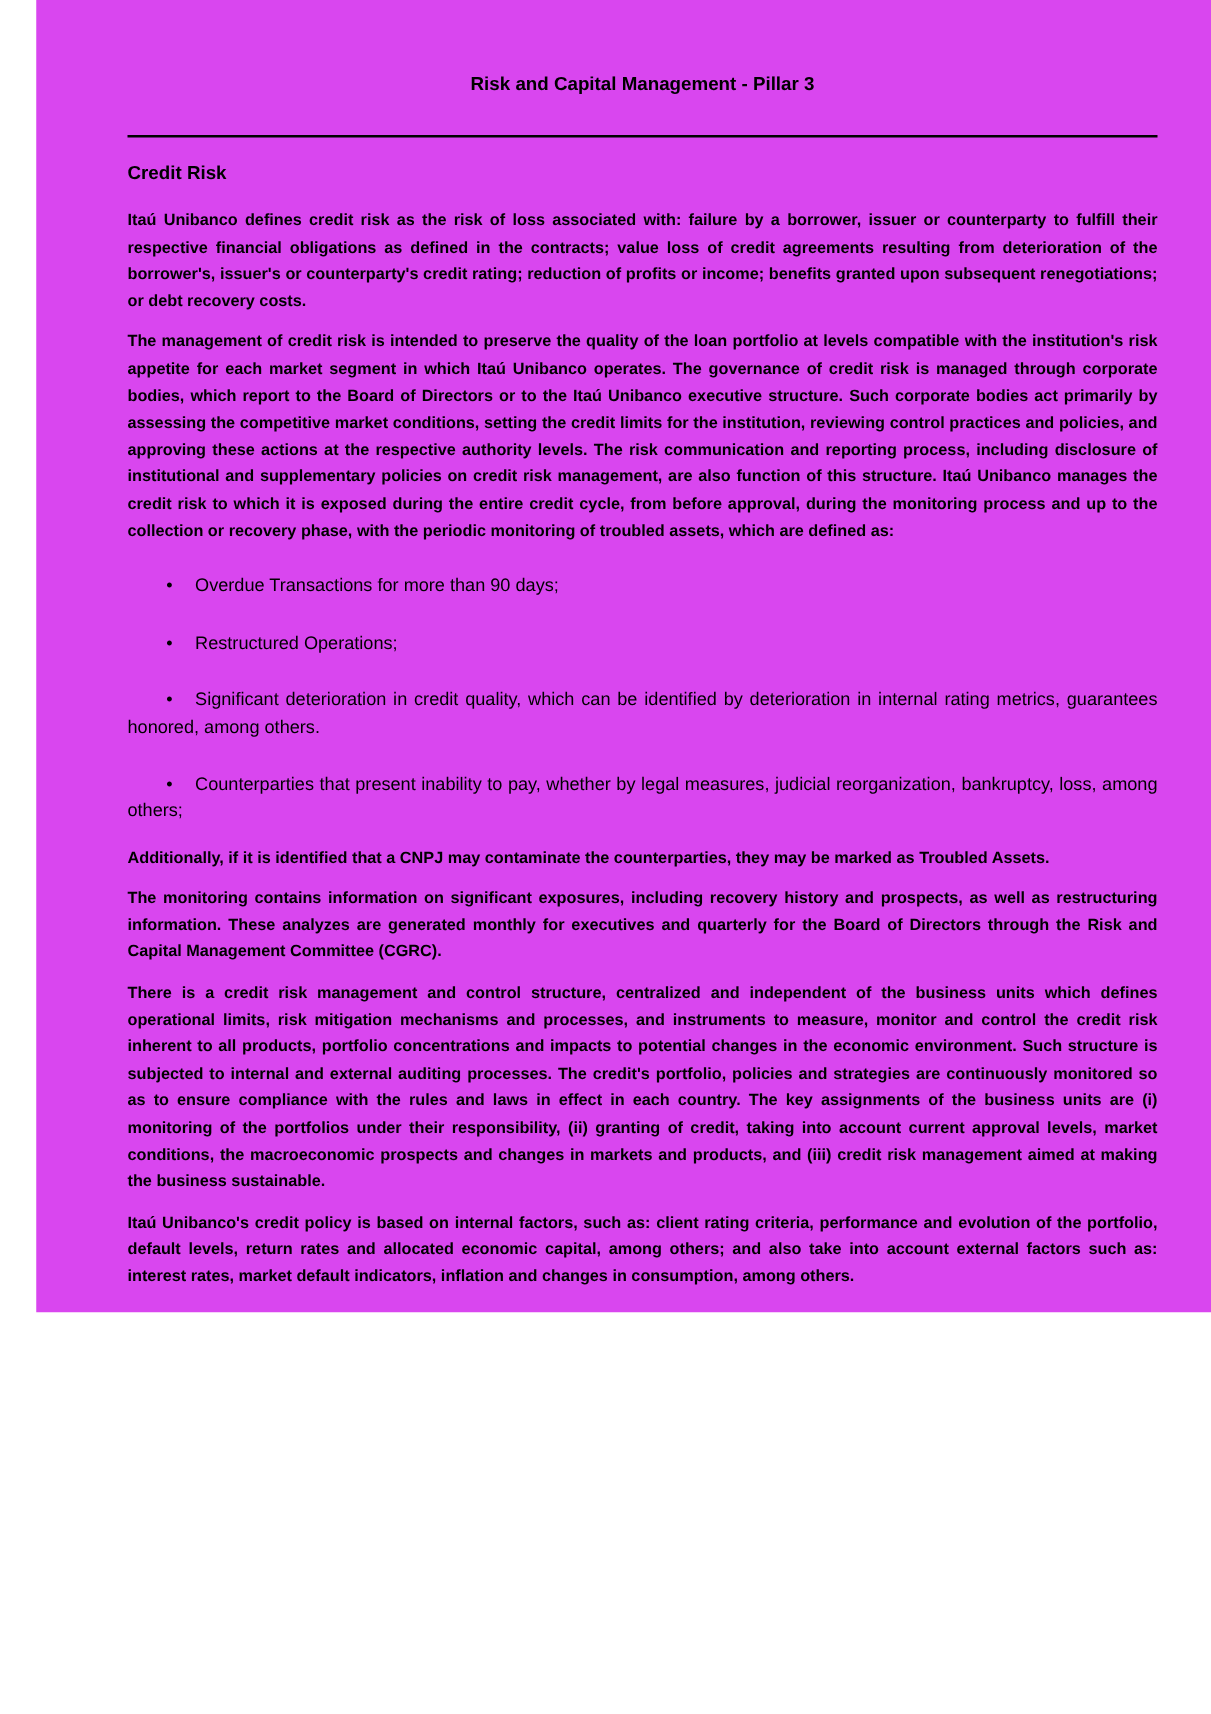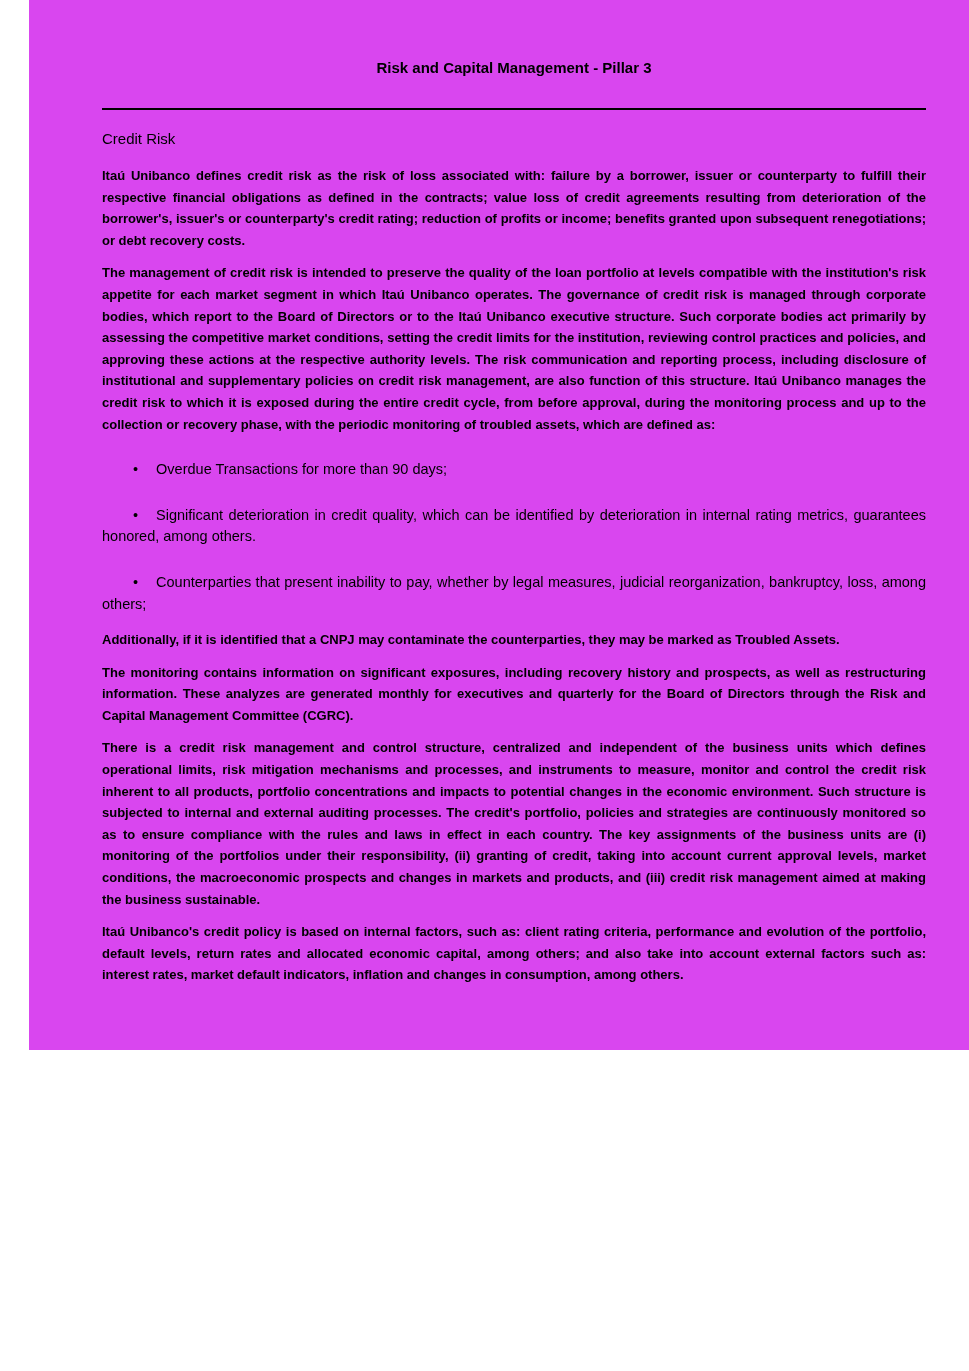--- a/index.html
+++ b/index.html
@@ -31,21 +31,21 @@
     line-height: 18px;
   }
   .rule {
     border: none;
     border-top: 2px solid #000000;
     margin-top: 31px;
   }
   .section-heading {
     margin-top: 20px;
     font-size: 15px;
-    font-weight: normal;
+    font-weight: bold;
     line-height: 18px;
   }
   .subsection-heading {
     margin-top: 16px;
     font-size: 15px;
     font-weight: bold;
     line-height: 18px;
   }
   .para {
     margin-top: 11px;
@@ -104,20 +104,21 @@
 
     <div class="section-heading">Credit Risk</div>
 
 
     <p class="para first-body">Itaú Unibanco defines credit risk as the risk of loss associated with: failure by a borrower, issuer or counterparty to fulfill their respective financial obligations as defined in the contracts; value loss of credit agreements resulting from deterioration of the borrower's, issuer's or counterparty's credit rating; reduction of profits or income; benefits granted upon subsequent renegotiations; or debt recovery costs.</p>
 
     <p class="para">The management of credit risk is intended to preserve the quality of the loan portfolio at levels compatible with the institution's risk appetite for each market segment in which Itaú Unibanco operates. The governance of credit risk is managed through corporate bodies, which report to the Board of Directors or to the Itaú Unibanco executive structure. Such corporate bodies act primarily by assessing the competitive market conditions, setting the credit limits for the institution, reviewing control practices and policies, and approving these actions at the respective authority levels. The risk communication and reporting process, including disclosure of institutional and supplementary policies on credit risk management, are also function of this structure. Itaú Unibanco manages the credit risk to which it is exposed during the entire credit cycle, from before approval, during the monitoring process and up to the collection or recovery phase, with the periodic monitoring of troubled assets, which are defined as:</p>
 
     <div>
       <p class="bullet-item"><span class="bullet">•</span><span>Overdue Transactions for more than 90 days;</span></p>
+      <p class="bullet-item"><span class="bullet">•</span><span>Restructured Operations;</span></p>
       <p class="bullet-item"><span class="bullet">•</span><span>Significant deterioration in credit quality, which can be identified by deterioration in internal rating metrics, guarantees honored, among others.</span></p>
       <p class="bullet-item"><span class="bullet">•</span><span>Counterparties that present inability to pay, whether by legal measures, judicial reorganization, bankruptcy, loss, among others;</span></p>
     </div>
 
     <p class="para after-bullets">Additionally, if it is identified that a CNPJ may contaminate the counterparties, they may be marked as Troubled Assets.</p>
 
     <p class="para">The monitoring contains information on significant exposures, including recovery history and prospects, as well as restructuring information. These analyzes are generated monthly for executives and quarterly for the Board of Directors through the Risk and Capital Management Committee (CGRC).</p>
 
     <p class="para">There is a credit risk management and control structure, centralized and independent of the business units which defines operational limits, risk mitigation mechanisms and processes, and instruments to measure, monitor and control the credit risk inherent to all products, portfolio concentrations and impacts to potential changes in the economic environment. Such structure is subjected to internal and external auditing processes. The credit's portfolio, policies and strategies are continuously monitored so as to ensure compliance with the rules and laws in effect in each country. The key assignments of the business units are (i) monitoring of the portfolios under their responsibility, (ii) granting of credit, taking into account current approval levels, market conditions, the macroeconomic prospects and changes in markets and products, and (iii) credit risk management aimed at making the business sustainable.</p>
 

